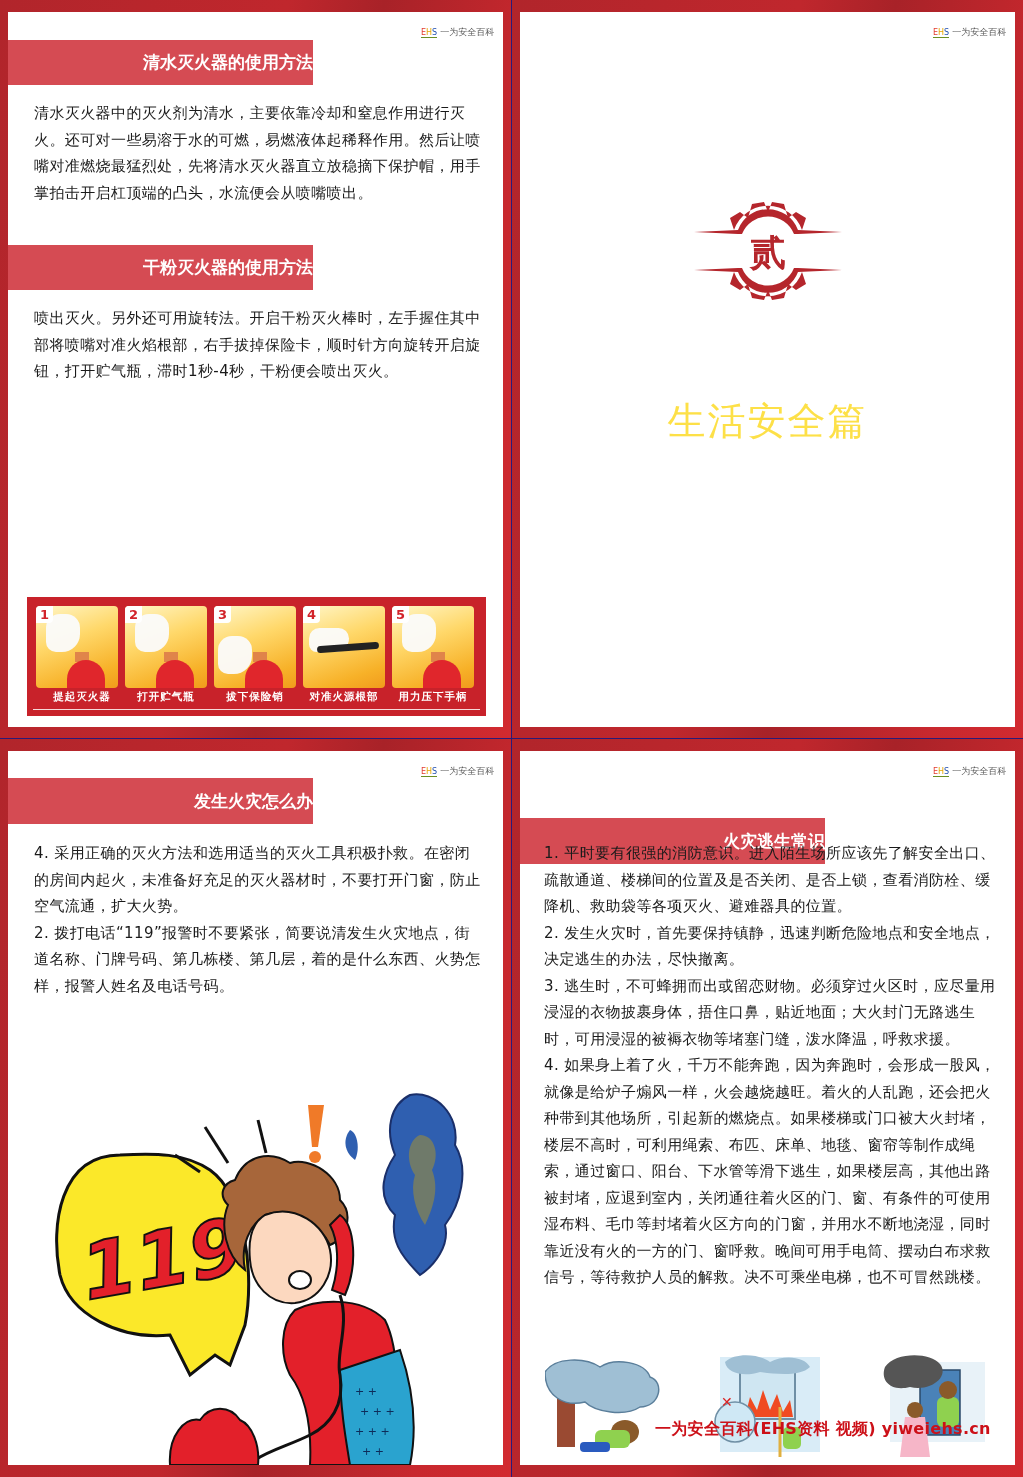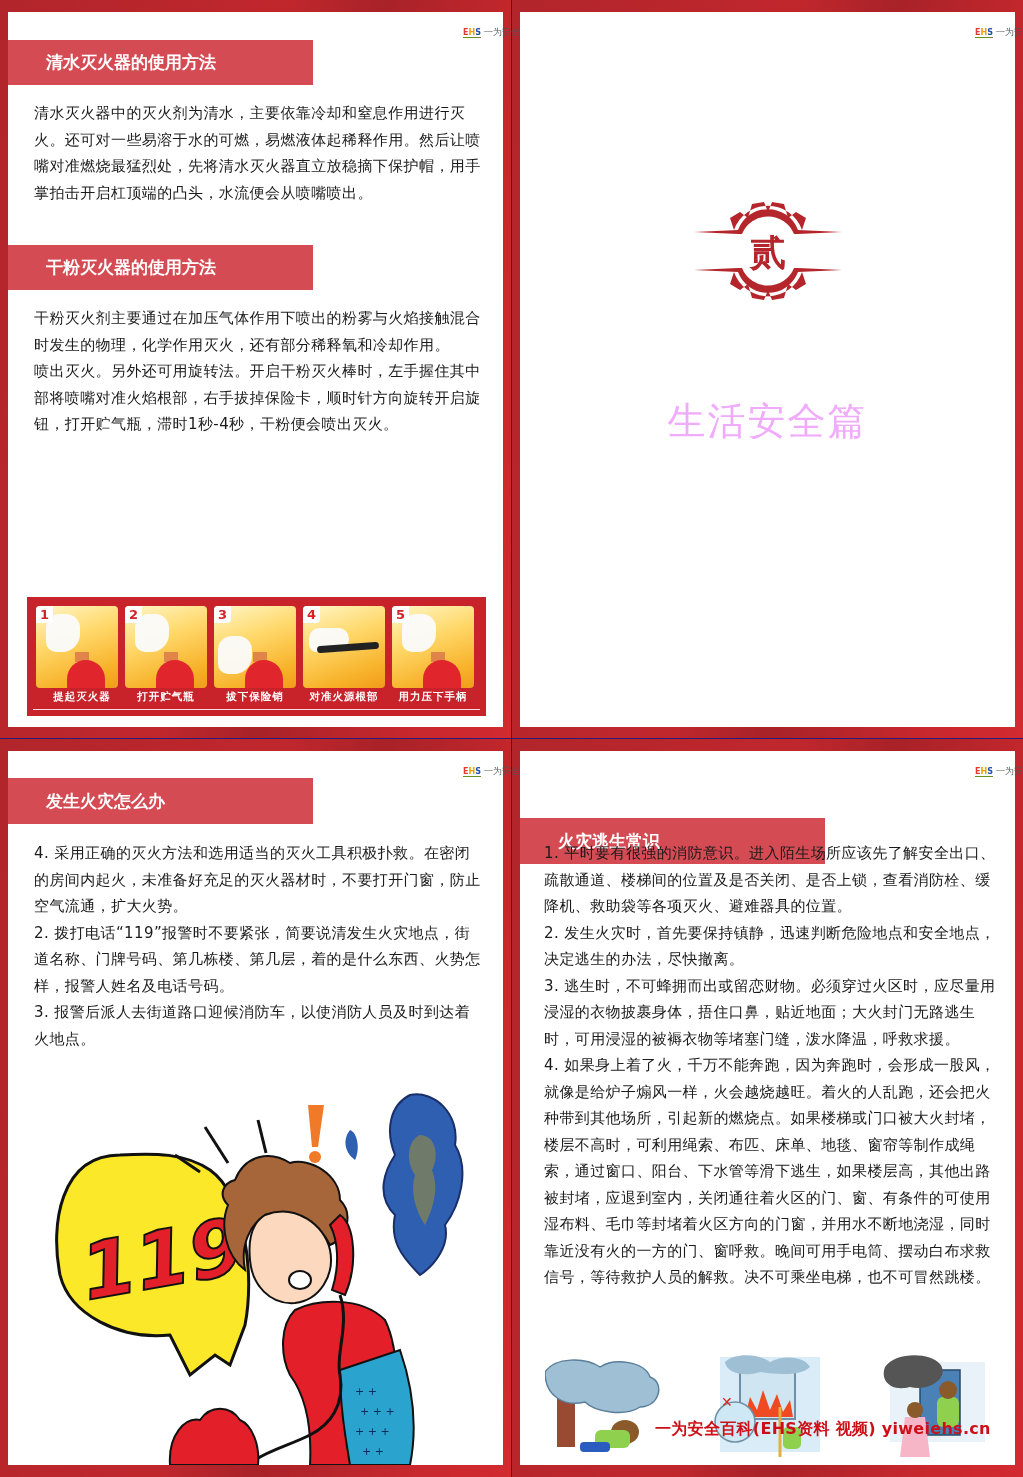--- a/index.html
+++ b/index.html
@@ -3,37 +3,37 @@
 <meta charset="utf-8">
 <style>
   html,body{margin:0;padding:0;}
   body{width:1023px;height:1477px;position:relative;background:#b8262c;overflow:hidden;
        font-family:"DejaVu Sans","Liberation Sans",sans-serif;}
   .panel{position:absolute;background:linear-gradient(100deg,#b1252b 0%,#c0272d 45%,#a82228 60%,#c8282e 85%,#d22a30 100%);}
   .card{position:absolute;background:#fff;}
   .divider-v{position:absolute;left:511px;top:0;width:1px;height:1477px;background:#2a1a7a;}
   .divider-h{position:absolute;left:0;top:738px;width:1023px;height:1px;background:#2a1a7a;}
   .brand{position:absolute;font-size:9px;color:#555;display:flex;align-items:center;gap:3px;white-space:nowrap;}
-  .brand .ehs{font-weight:bold;font-size:8px;letter-spacing:0;border-bottom:1px solid #6b8e23;line-height:9px;margin-left:42px;}
+  .brand .ehs{font-weight:normal;font-size:8px;letter-spacing:0;border-bottom:1px solid #6b8e23;line-height:9px;}
   .brand .ehs .e{color:#e23b2e}.brand .ehs .h{color:#e6a400}.brand .ehs .s{color:#1f4fb0}
   .heading{position:absolute;background:#d54b53;color:#fff;font-weight:bold;font-size:17px;
-           display:flex;align-items:center;padding-left:38px;box-sizing:border-box;}
+           display:flex;align-items:center;padding-left:38px;box-sizing:border-box;justify-content:flex-end;}
   .body-text{position:absolute;color:#1a1a1a;font-size:15px;line-height:26.5px;letter-spacing:0.4px;}
   .body-text p{margin:0;}
   .steps{position:absolute;left:27px;top:597px;width:459px;height:119px;background:#c8222a;}
   .step{position:absolute;top:9px;width:82px;height:82px;border-radius:4px;
         background:linear-gradient(160deg,#fff6c8 0%,#ffd86a 40%,#f7b128 80%,#f19b1c 100%);overflow:hidden;}
   .step .num{position:absolute;left:0;top:0;background:#fff;color:#d2232a;font-weight:bold;font-size:13px;
              width:17px;height:17px;text-align:center;line-height:17px;border-bottom-right-radius:4px;}
   .step .ext{position:absolute;left:50%;bottom:-12px;width:38px;height:40px;margin-left:-10px;background:#e0262c;border-radius:19px 19px 0 0;}
   .step .neck{position:absolute;left:50%;bottom:26px;width:14px;height:10px;margin-left:-2px;background:#e0844a;}
   .step .hand{position:absolute;left:10px;top:8px;width:34px;height:38px;background:#fbfbfb;border-radius:14px 14px 18px 10px;opacity:0.95;}
   .step-label{position:absolute;top:93px;width:82px;text-align:center;color:#fff;font-size:10.5px;font-weight:bold;letter-spacing:1px;}
   .steps .rule{position:absolute;left:6px;right:6px;bottom:6px;height:1px;background:#f6d9d9;}
-  .chapter-title{position:absolute;left:520px;width:495px;top:396px;text-align:center;color:#f0abfc;
+  .chapter-title{position:absolute;left:520px;width:495px;top:396px;text-align:center;color:#fde047;
                  font-family:"DejaVu Serif","Liberation Serif",serif;font-size:38px;letter-spacing:2px;}
   .gear-wrap{position:absolute;left:694px;top:196px;width:148px;height:110px;}
   .gear-char{position:absolute;left:0;top:33px;width:148px;text-align:center;color:#b5262c;
              font-family:"DejaVu Serif","Liberation Serif",serif;font-size:36px;font-weight:bold;}
   .illus{position:absolute;}
   .watermark{position:absolute;left:655px;top:1419px;color:#cc1018;font-size:16px;font-weight:bold;letter-spacing:0.3px;white-space:nowrap;}
 </style>
 </head>
 <body>
 
@@ -54,21 +54,20 @@
   <span>清水灭火器的使用方法</span>
 </div>
 <div class="body-text" style="left:34px;top:100px;width:450px;">
   <p>清水灭火器中的灭火剂为清水，主要依靠冷却和窒息作用进行灭火。还可对一些易溶于水的可燃，易燃液体起稀释作用。然后让喷嘴对准燃烧最猛烈处，先将清水灭火器直立放稳摘下保护帽，用手掌拍击开启杠顶端的凸头，水流便会从喷嘴喷出。</p>
 </div>
 
 <div class="heading" style="left:8px;top:245px;width:305px;height:45px;">
   <span>干粉灭火器的使用方法</span>
 </div>
 <div class="body-text" style="left:34px;top:305px;width:450px;">
-  <p>干粉灭火剂主要通过在加压气体作用下喷出的粉雾与火焰接触混合时发生的物理，化学作用灭火，还有部分稀释氧和冷却作用。</p>
   <p>喷出灭火。另外还可用旋转法。开启干粉灭火棒时，左手握住其中部将喷嘴对准火焰根部，右手拔掉保险卡，顺时针方向旋转开启旋钮，打开贮气瓶，滞时1秒-4秒，干粉便会喷出灭火。</p>
 </div>
 
 <div class="steps">
   <div class="step" style="left:9px;">
     <div class="hand"></div>
       <div class="neck"></div>
       <div class="ext"></div>
     <span class="num">1</span>
   </div>
@@ -130,21 +129,20 @@
 <div class="brand" style="left:421px;top:765px;">
   <span class="ehs"><span class="e">E</span><span class="h">H</span><span class="s">S</span></span>
   <span>一为安全百科</span>
 </div>
 <div class="heading" style="left:8px;top:778px;width:305px;height:46px;">
   <span>发生火灾怎么办</span>
 </div>
 <div class="body-text" style="left:34px;top:840px;width:450px;">
   <p>4. 采用正确的灭火方法和选用适当的灭火工具积极扑救。在密闭的房间内起火，未准备好充足的灭火器材时，不要打开门窗，防止空气流通，扩大火势。</p>
   <p>2. 拨打电话“119”报警时不要紧张，简要说清发生火灾地点，街道名称、门牌号码、第几栋楼、第几层，着的是什么东西、火势怎样，报警人姓名及电话号码。</p>
-  <p>3. 报警后派人去街道路口迎候消防车，以使消防人员及时到达着火地点。</p>
 </div>
 
 <div class="illus" style="left:40px;top:1075px;width:440px;height:390px;">
   <svg width="440" height="390" viewBox="0 0 440 390">
 
     <path d="M80,80 C20,80 10,150 20,200 C30,240 80,265 130,260 L150,300 L175,280 L190,290 L205,250 C215,200 205,120 170,95 C145,78 115,78 80,80 Z" fill="#fbe829" stroke="#111" stroke-width="3"></path>
     <text x="40" y="215" font-family="DejaVu Sans, sans-serif" font-size="78" font-weight="bold" font-style="italic" fill="#e3202a" stroke="#111" stroke-width="2" transform="rotate(-10 100 180)">119</text>
 
     <line x1="135" y1="80" x2="160" y2="97" stroke="#111" stroke-width="3"></line>
     <line x1="165" y1="52" x2="188" y2="88" stroke="#111" stroke-width="3"></line>

